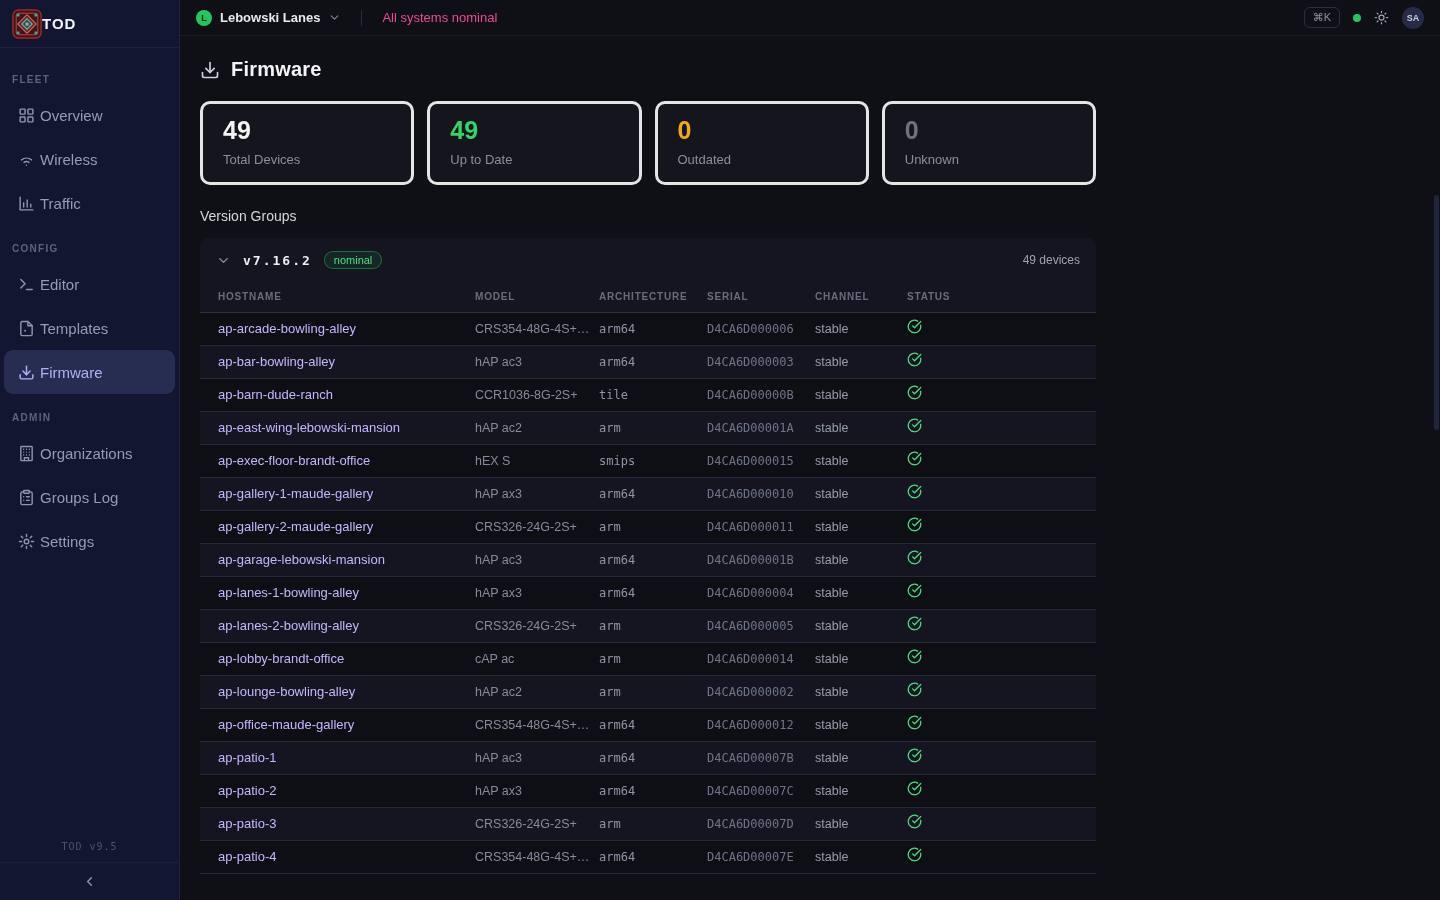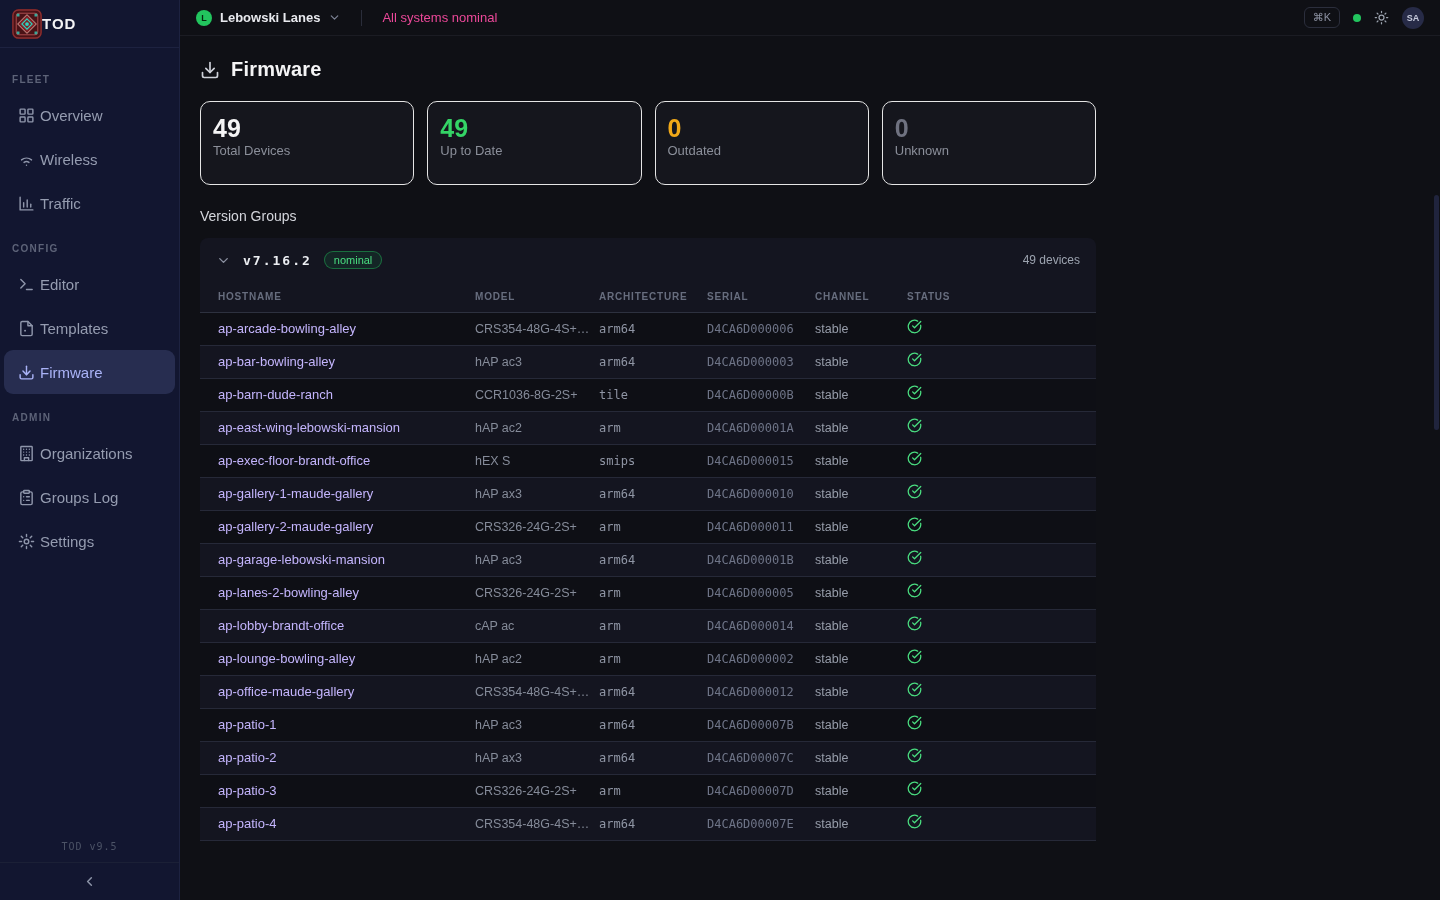--- a/index.html
+++ b/index.html
@@ -88,25 +88,25 @@
   
   .main { position:absolute; left:180px; top:36px; right:0; bottom:0; padding-left:20px; }
   .content { width:896px; }
   .title-row { display:flex; align-items:center; gap:11px; margin-top:22px; }
   .title-row .ic { color:#cfd2da; display:flex; }
   .title-row .ic svg { width:20px; height:20px; }
   .page-title { font-size:20px; font-weight:700; color:#f4f4f5; letter-spacing:0.2px; }
 
   .stats-row { display:grid; grid-template-columns:repeat(4,1fr); gap:13px; margin-top:20px; }
   .stat-card {
-    height:84px; background:#15161d; border:1px solid #e5e5e5; border-radius:10px;
-    padding:13px 12px;
+    height:84px; background:#15161d; border:3px solid #e5e5e5; border-radius:10px;
+    padding:13px 20px;
   }
   .stat-value { font-size:25px; font-weight:700; line-height:1.1; }
-  .stat-label { font-size:13px; color:#8b8f9a; margin-top:0; }
+  .stat-label { font-size:13px; color:#8b8f9a; margin-top:7px; }
 
   .section-label { margin-top:23px; font-size:14px; color:#d4d6dc; }
 
   .group-card {
     margin-top:14px; background:#141520; border-radius:8px 8px 0 0; overflow:hidden;
   }
   .group-header { height:44px; display:flex; align-items:center; padding:0 16px; gap:12px; cursor:pointer; }
   .group-chevron { color:#8b90a0; display:flex; }
   .group-chevron svg { width:15px; height:15px; }
   .group-version {
@@ -472,20 +472,33 @@
               <td class="td-serial">D4CA6D00001B</td>
               <td class="td-chan">stable</td>
               <td class="td-status"><span class="ok-ic" style="color: rgb(74, 222, 128);">
                   <svg viewBox="0 0 24 24" fill="none" stroke="currentColor" stroke-width="2" stroke-linecap="round" stroke-linejoin="round">
                     <path d="M21.8 10A10 10 0 1 1 17 3.34"></path>
                     <path d="m9 11 3 3L22 4"></path>
                   </svg>
                 </span></td>
             </tr>
             <tr>
+              <td class="td-host">ap-lanes-1-bowling-alley</td>
+              <td class="td-model">hAP ax3</td>
+              <td class="td-arch">arm64</td>
+              <td class="td-serial">D4CA6D000004</td>
+              <td class="td-chan">stable</td>
+              <td class="td-status"><span class="ok-ic" style="color: rgb(74, 222, 128);">
+                  <svg viewBox="0 0 24 24" fill="none" stroke="currentColor" stroke-width="2" stroke-linecap="round" stroke-linejoin="round">
+                    <path d="M21.8 10A10 10 0 1 1 17 3.34"></path>
+                    <path d="m9 11 3 3L22 4"></path>
+                  </svg>
+                </span></td>
+            </tr>
+            <tr>
               <td class="td-host">ap-lanes-2-bowling-alley</td>
               <td class="td-model">CRS326-24G-2S+</td>
               <td class="td-arch">arm</td>
               <td class="td-serial">D4CA6D000005</td>
               <td class="td-chan">stable</td>
               <td class="td-status"><span class="ok-ic" style="color: rgb(74, 222, 128);">
                   <svg viewBox="0 0 24 24" fill="none" stroke="currentColor" stroke-width="2" stroke-linecap="round" stroke-linejoin="round">
                     <path d="M21.8 10A10 10 0 1 1 17 3.34"></path>
                     <path d="m9 11 3 3L22 4"></path>
                   </svg>

